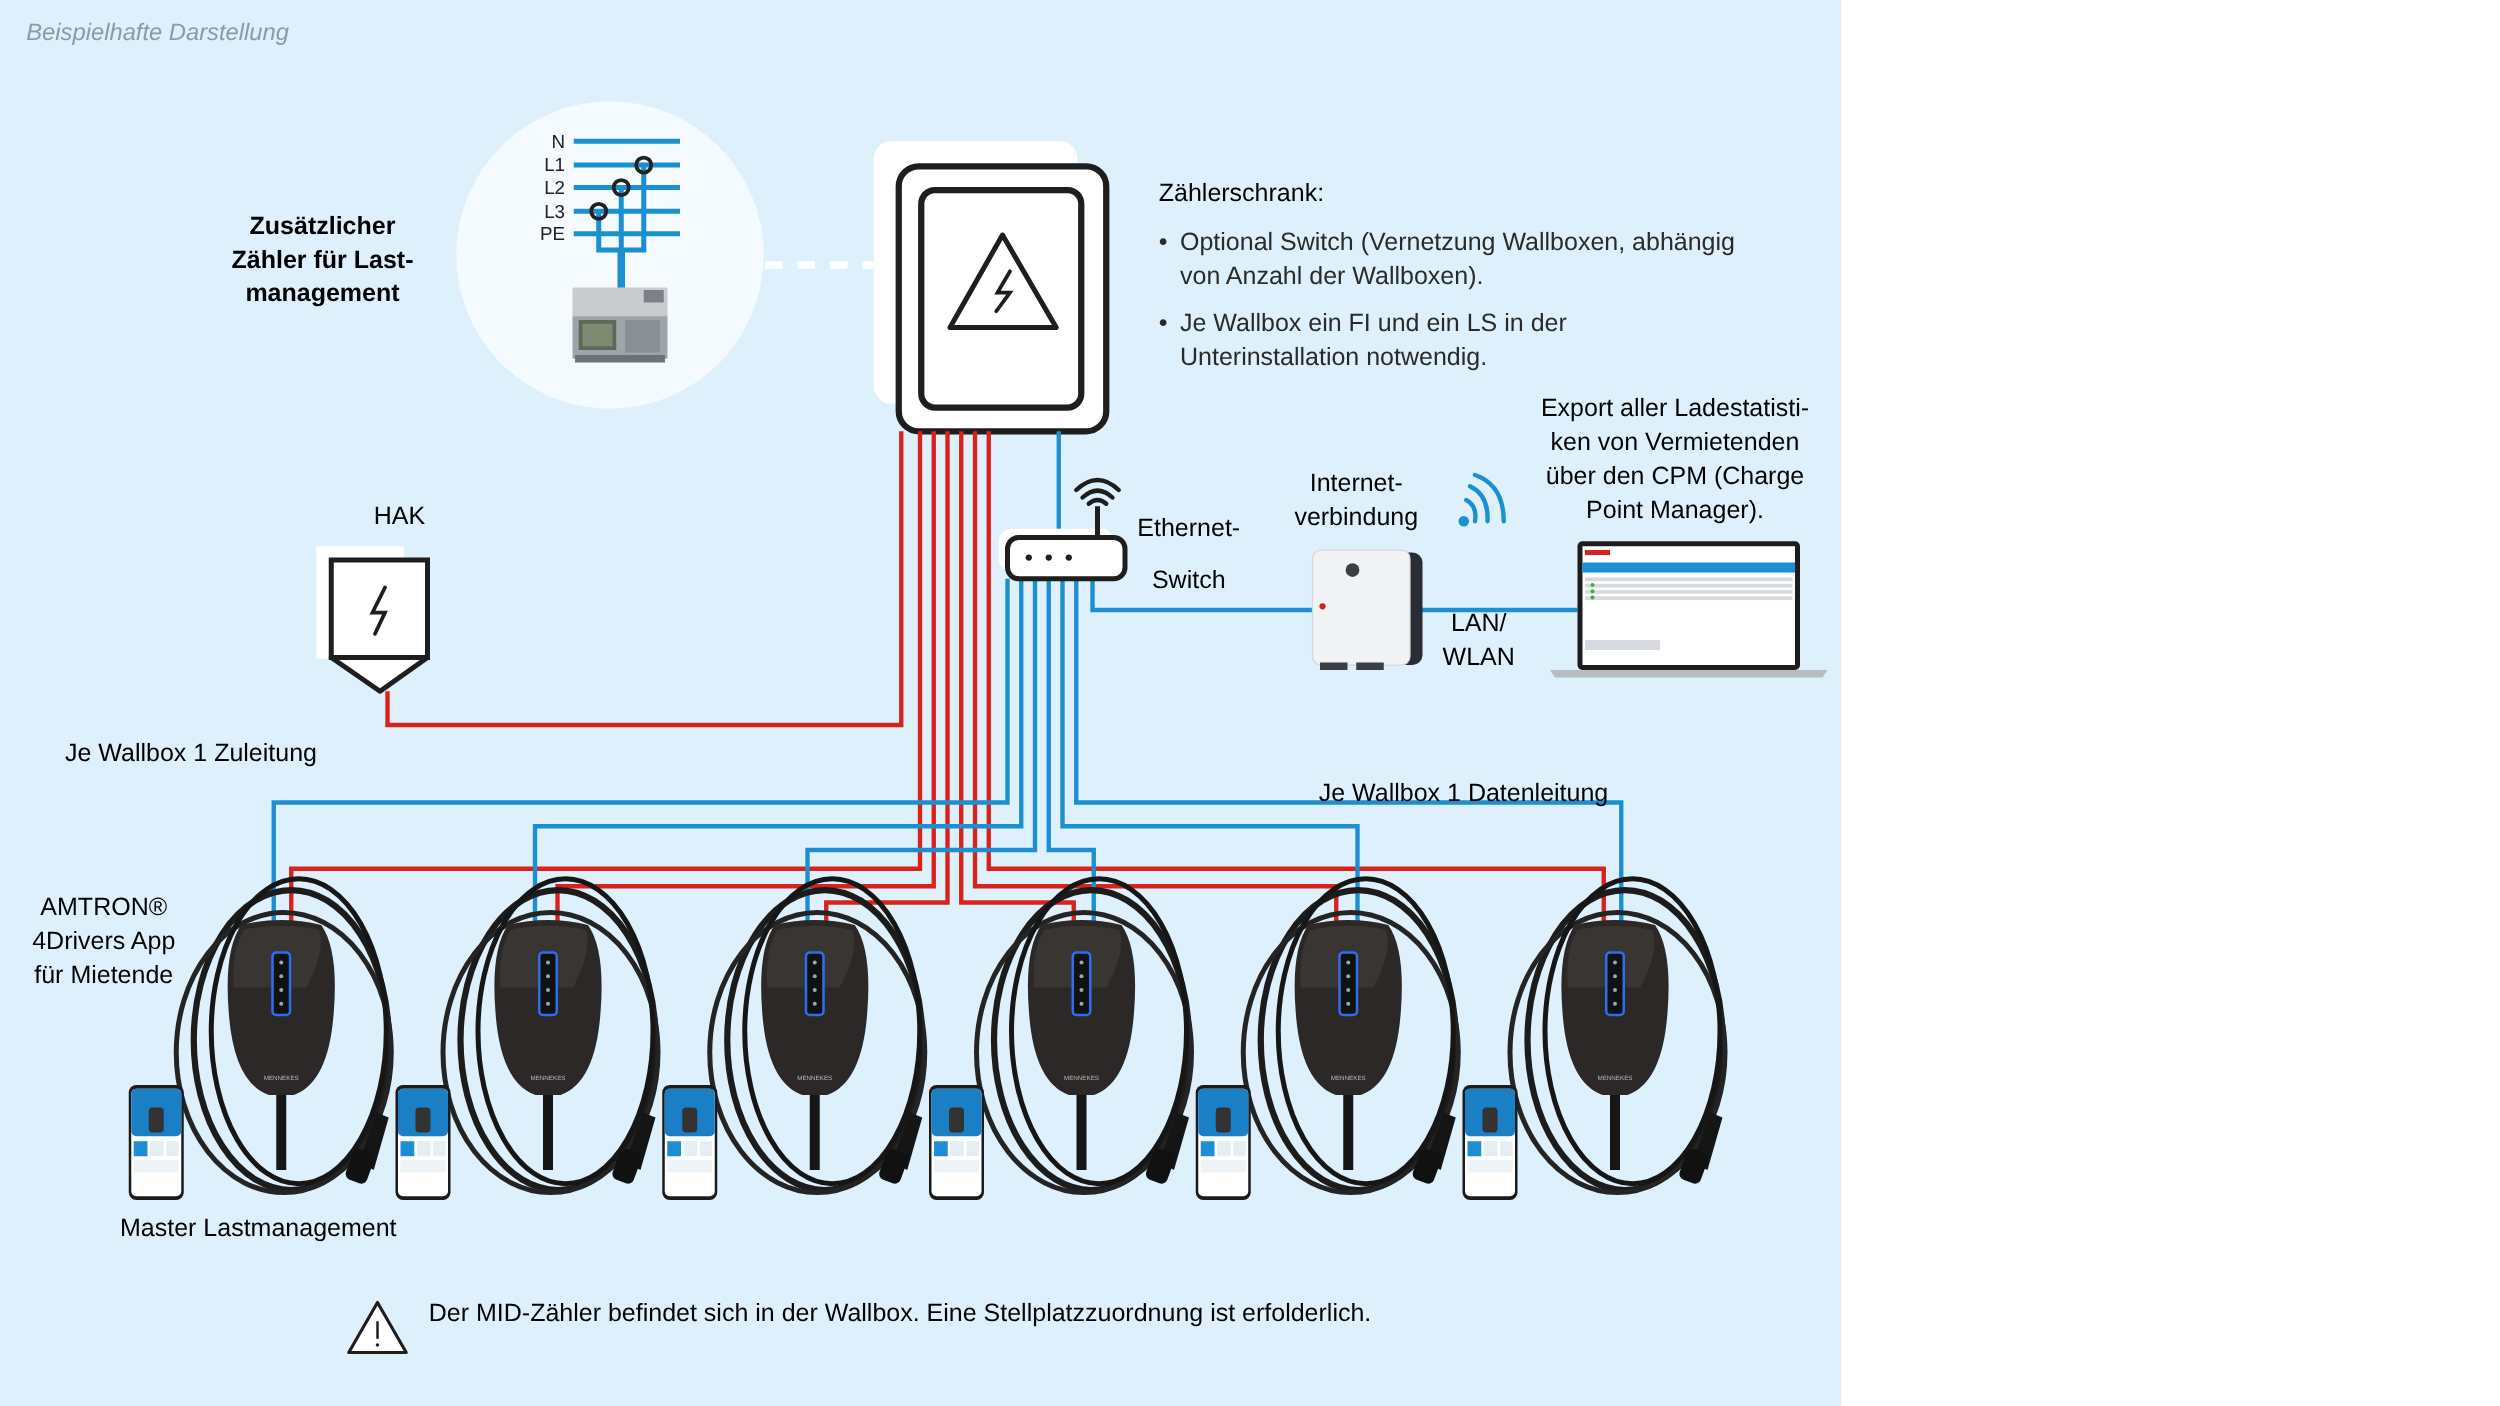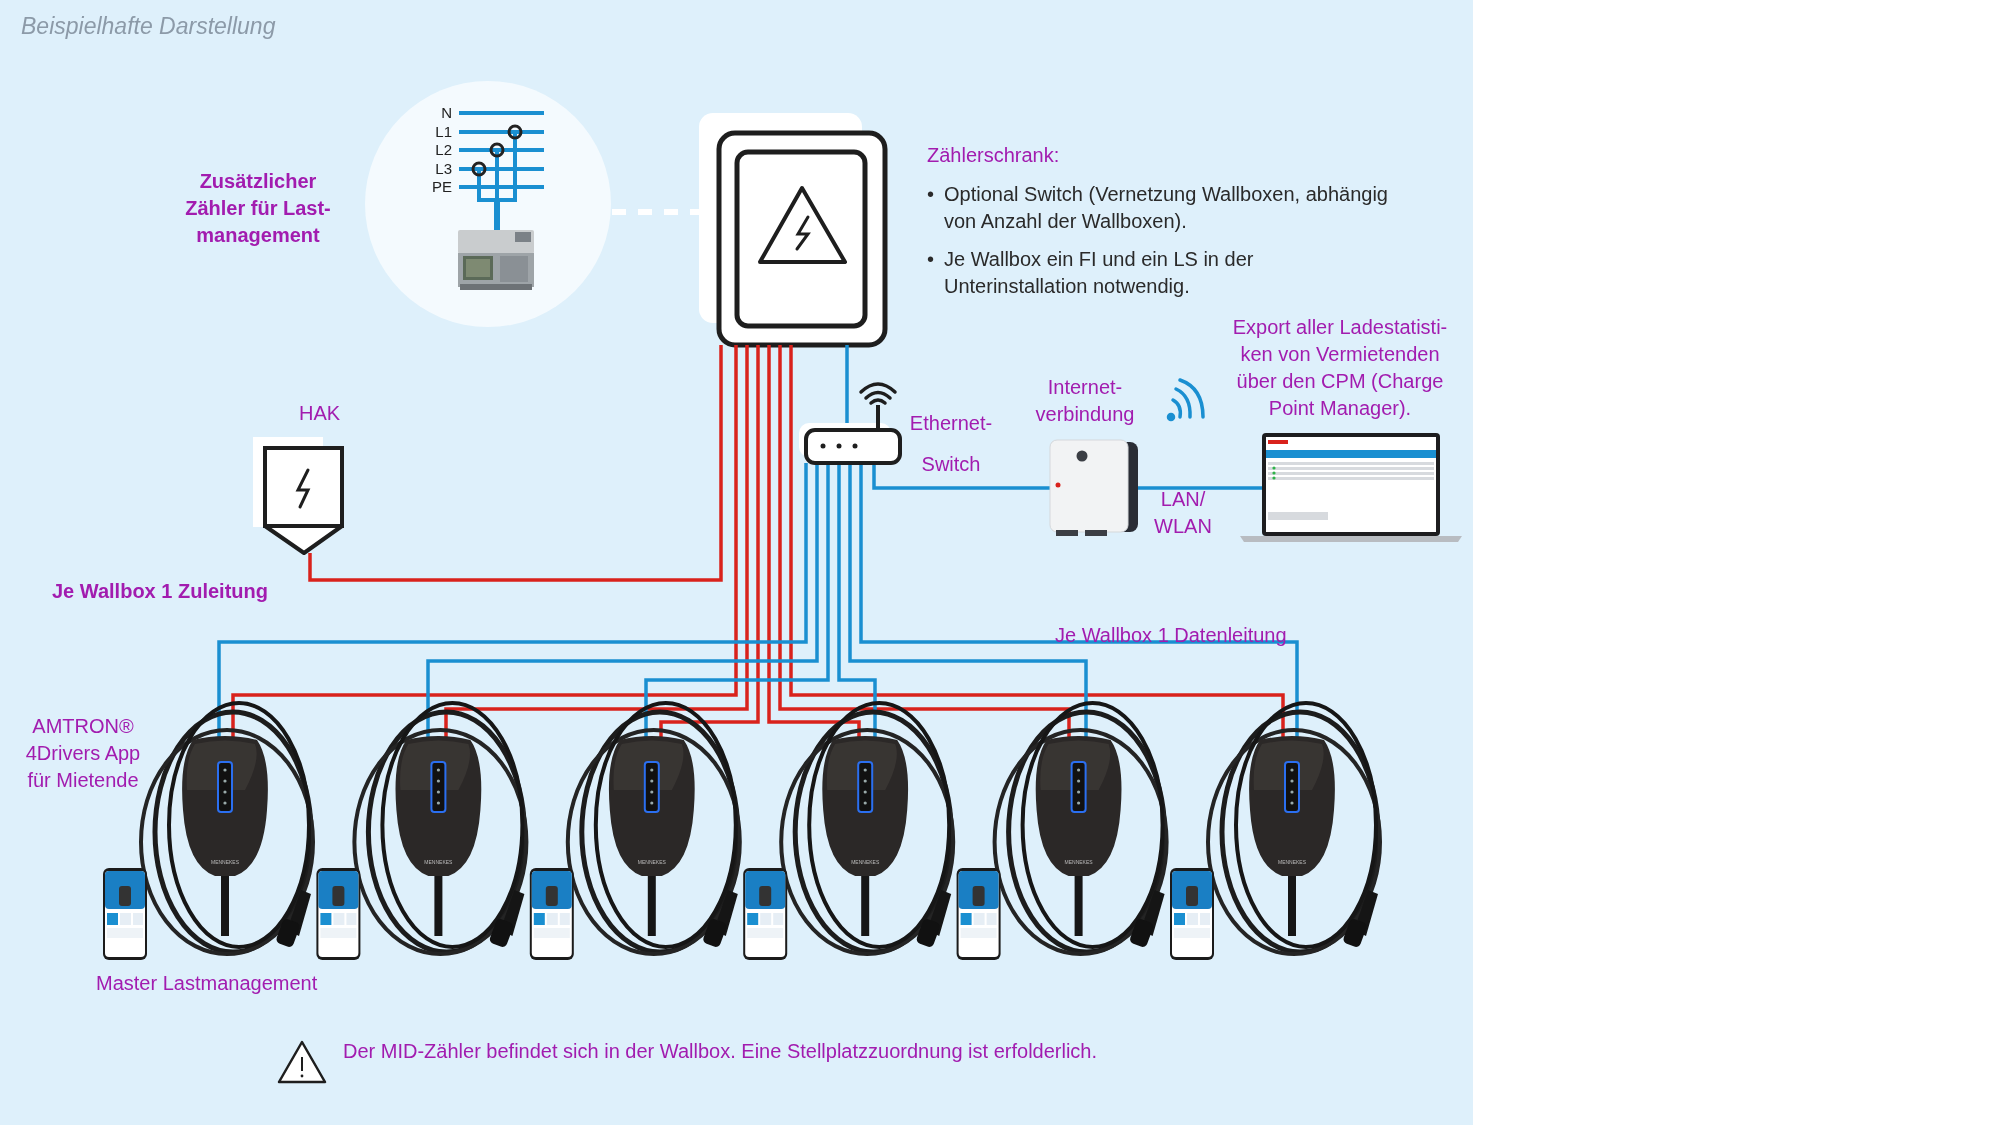--- a/index.html
+++ b/index.html
@@ -1,34 +1,34 @@
 <!DOCTYPE html>
 <html><head>
 <meta charset="utf-8">
 <style>
   html, body { margin:0; padding:0; background:#ffffff; }
   body { width:2000px; height:1125px; position:relative; overflow:hidden;
          font-family:"Liberation Sans", "DejaVu Sans", sans-serif; color:#2a2a2a; }
   #panel { position:absolute; left:0; top:0; width:1473px; height:1125px; background:#def0fb; }
-  .txt { position:absolute; font-size:20px; line-height:27px; color:#a21caf; white-space:nowrap; }
+  .txt { position:absolute; font-size:20px; line-height:27px; color:#000000; white-space:nowrap; }
   .center { text-align:center; }
-  #title { left:21px; top:13px; font-style:italic; font-size:23px; color:#8c9aa8; }
+  #title { left:21px; top:13px; font-style:italic; font-size:19px; color:#8c9aa8; }
   #meter-label { left:168px; top:168px; width:180px;font-weight:bold; }
   #hak-label { left:299px; top:400px; }
   #cab-heading { left:927px; top:142px; }
   .bullet-item { position:absolute; left:927px; font-size:20px; line-height:27px; width:470px; color:#2a2a2a; }
   .bullet-item .dot { position:absolute; left:0; top:0; }
   .bullet-item .btxt { display:block; padding-left:17px; white-space:normal; }
   #bullet1 { top:181px; }
   #bullet2 { top:246px; }
   #export-label { left:1205px; top:314px; width:270px; white-space:normal; }
   #ethernet-label { left:905px; top:410px; width:92px; }
   #internet-label { left:1025px; top:374px; width:120px; }
   #lan-label { left:1148px; top:486px; width:70px; }
-  #zuleitung-label { left:52px; top:578px;font-weight:bold; }
+  #zuleitung-label { left:52px; top:590px; }
   #daten-label { left:1055px; top:622px; }
   #app-label { left:8px; top:713px; width:150px;text-align:center; }
   #master-label { left:96px; top:970px; }
   #note-text { left:343px; top:1038px; }
   svg#diagram { position:absolute; left:0; top:0; }
 </style>
 </head>
 <body>
 
 <div id="panel"></div>

